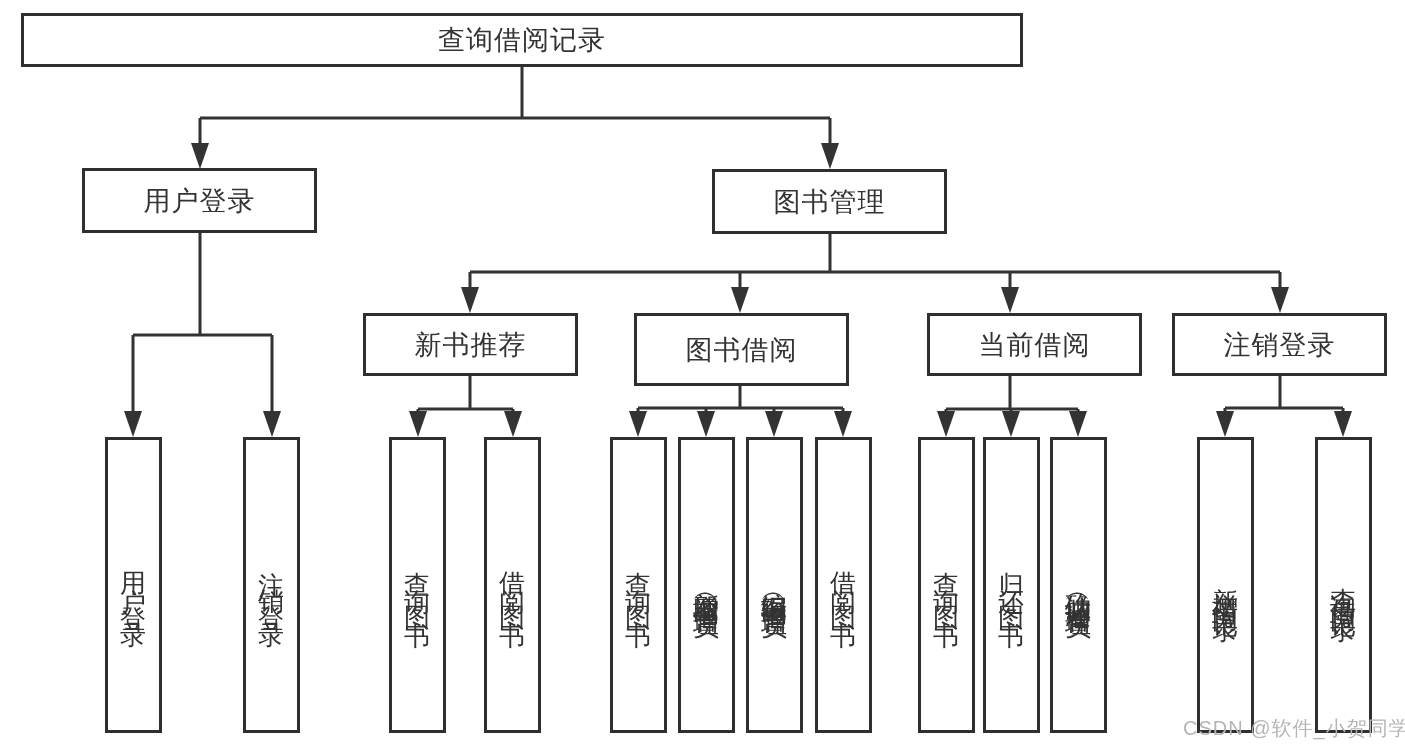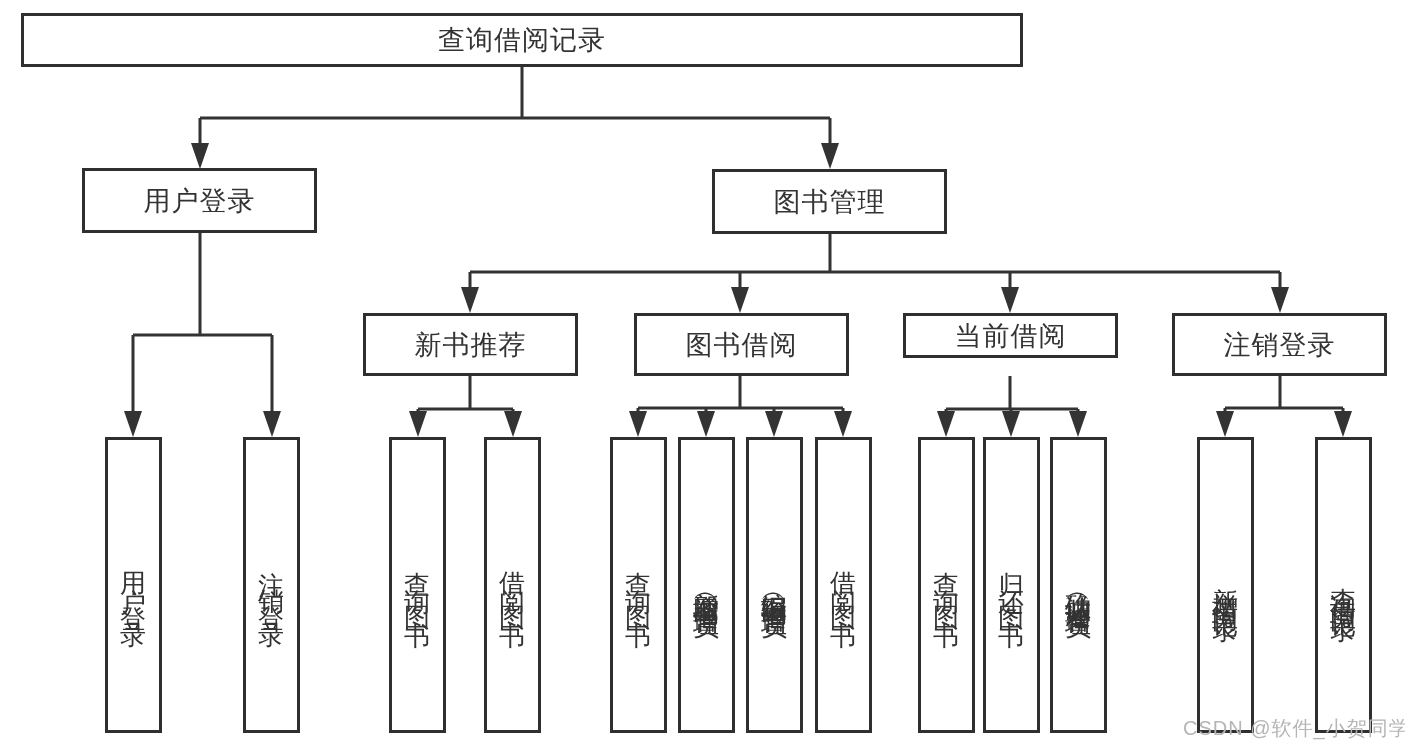--- a/index.html
+++ b/index.html
@@ -91,22 +91,22 @@
       <polygon points="1334,411 1352,411 1343,437"></polygon>
     </g>
   </svg>
 
   <div class="hnode" style="left:21px;top:13px;width:1002px;height:54px;">查询借阅记录</div>
 
   <div class="hnode" style="left:82px;top:168px;width:235px;height:65px;">用户登录</div>
   <div class="hnode" style="left:363px;top:313px;width:215px;height:63px;">新书推荐</div>
 
   <div class="hnode" style="left:712px;top:169px;width:235px;height:65px;">图书管理</div>
-  <div class="hnode" style="left:634px;top:313px;width:215px;height:63px;">图书借阅</div>
-  <div class="hnode" style="left:903px;top:313px;width:215px;height:45px;">当前借阅</div>
+  <div class="hnode" style="left:634px;top:313px;width:215px;height:73px;">图书借阅</div>
+  <div class="hnode" style="left:927px;top:313px;width:215px;height:63px;">当前借阅</div>
   <div class="hnode" style="left:1172px;top:313px;width:215px;height:63px;">注销登录</div>
 
   <div class="leaf ls-loose" style="left:105px;top:437px;">
     <span>用户登录</span>
     </div>
   <div class="leaf ls-loose" style="left:243px;top:437px;">
     <span>注销登录</span>
     </div>
 
   <div class="leaf ls-loose" style="left:389px;top:437px;">

